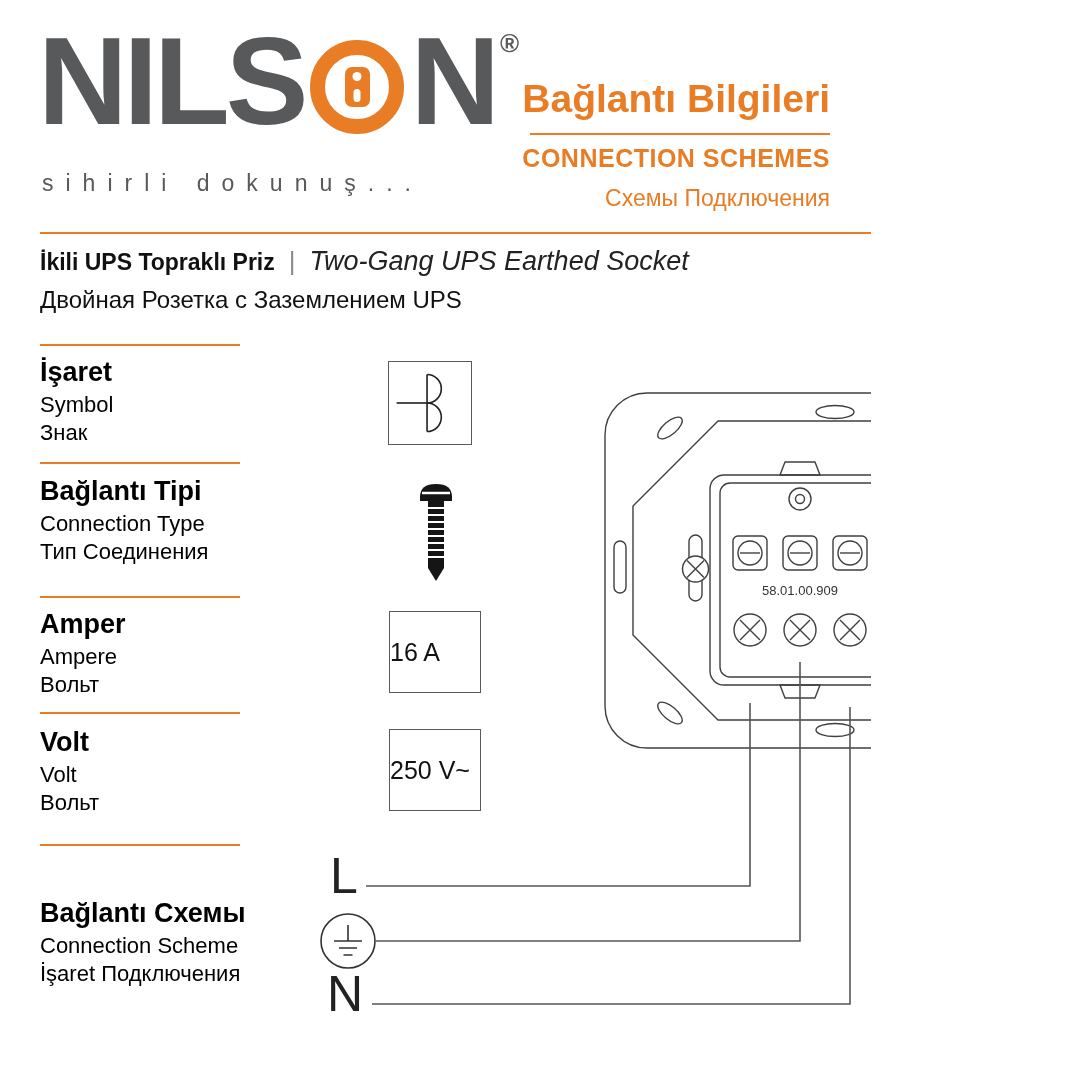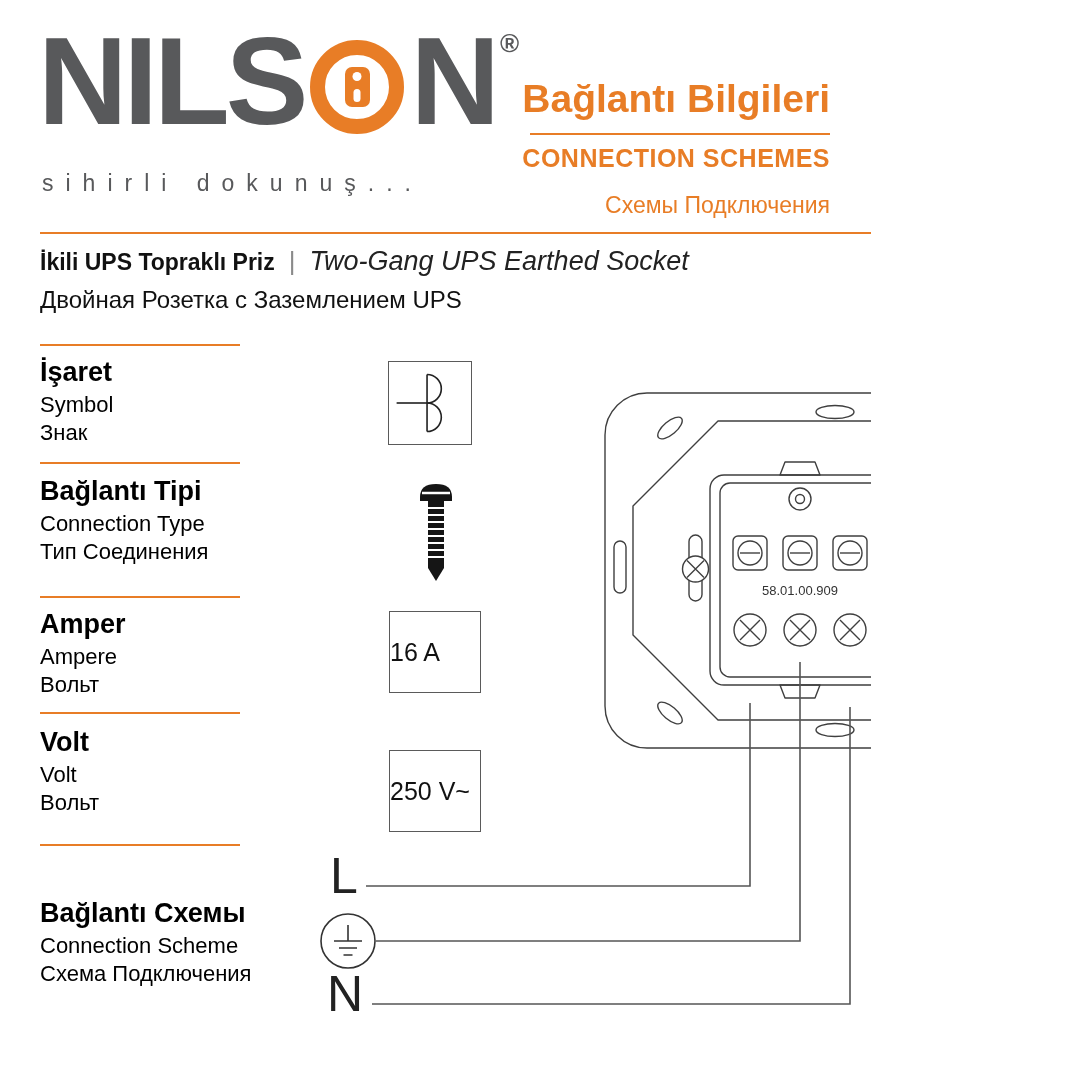--- a/index.html
+++ b/index.html
@@ -23,21 +23,21 @@
   .plate-dot{position:absolute;top:5px;left:50%;transform:translateX(-50%);width:9px;height:9px;border-radius:50%;background:#fff;}
   .plate-slot{position:absolute;bottom:5px;left:50%;transform:translateX(-50%);width:7px;height:13px;border-radius:4px;background:#fff;}
   .logo-reg{font-size:26px;font-weight:700;color:var(--logo-gray);align-self:flex-start;margin:2px 0 0 4px;}
   .tagline{position:absolute;left:42px;top:170px;font-size:23px;letter-spacing:12px;color:var(--logo-gray);font-weight:500;}
 
   
   .hdr{position:absolute;right:41px;top:78px;text-align:right;}
   .hdr-tr{font-size:39px;font-weight:700;color:var(--accent);line-height:1.1;}
   .hdr-rule{height:2px;background:var(--accent);width:300px;margin:12px 0 9px auto;}
   .hdr-en{font-size:25px;font-weight:700;color:var(--accent);letter-spacing:.5px;}
-  .hdr-ru{font-size:23px;font-weight:400;color:var(--accent);margin-top:19px;}
+  .hdr-ru{font-size:23px;font-weight:400;color:var(--accent);margin-top:12px;}
   .full-rule{position:absolute;left:40px;width:1001px;top:232px;height:1.5px;background:var(--accent);}
 
   
   .product{position:absolute;left:40px;top:246px;}
   .p-line1{display:flex;align-items:baseline;gap:14px;}
   .p-tr{font-size:23px;font-weight:700;color:#111;}
   .p-sep{font-size:26px;color:#8a8a8a;}
   .p-en{font-size:27px;font-style:italic;font-weight:400;color:#222;}
   .p-ru{font-size:24px;margin-top:9px;color:#111;}
 
@@ -112,21 +112,21 @@
     <div class="sub">Вольт</div>
   </div>
   <div class="spec" style="top:727px">
     <div class="tr">Volt</div>
     <div class="sub">Volt</div>
     <div class="sub">Вольт</div>
   </div>
   <div class="spec" style="top:898px">
     <div class="tr">Bağlantı Схемы</div>
     <div class="sub">Connection Scheme</div>
-    <div class="sub">Схема Подключения</div>
+    <div class="sub">İşaret Подключения</div>
   </div>
 
   <div class="value-box" style="left:388px;top:361px;width:82px;height:82px">
     <svg class="icon-svg" viewBox="0 0 82 82" width="78" height="78">
       <g stroke="#222" stroke-width="1.7" fill="none">
         <path d="M 8 41 L 40 41"></path>
         <path d="M 40 11 L 40 71"></path>
         <path d="M 40 11 A 15 15 0 0 1 40 41"></path>
         <path d="M 40 41 A 15 15 0 0 1 40 71"></path>
       </g>
@@ -148,21 +148,21 @@
         <line x1="15" y1="70" x2="31" y2="70"></line>
           <line x1="15" y1="77" x2="31" y2="77"></line>
       </g>
       <path d="M 15 88 L 31 88 L 23 101 Z" fill="#151515"></path>
     </svg>
   </div>
 
   <div class="value-box" style="left:389px;top:611px;width:90px;height:80px">
     <span class="vb-text">16 A</span>
   </div>
-  <div class="value-box" style="left:389px;top:750px;width:90px;height:80px">
+  <div class="value-box" style="left:389px;top:729px;width:90px;height:80px">
     <span class="vb-text">250 V~</span>
   </div>
 
   <svg class="mech abs" style="left:590px;top:383px" viewBox="0 0 420 380" width="420" height="380">
     <g stroke="#3f3f3f" stroke-width="1.4" fill="none" stroke-linejoin="round">
       <rect x="15" y="10" width="390" height="355" rx="42"></rect>
       <path d="M 128 38 L 292 38 L 377 123 L 377 252 L 292 337 L 128 337 L 43 252 L 43 123 Z"></path>
       <ellipse cx="80" cy="45" rx="15" ry="6.5" transform="rotate(-40 80 45)"></ellipse>
       <ellipse cx="245" cy="29" rx="19" ry="6.5"></ellipse>
       <ellipse cx="80" cy="330" rx="15" ry="6.5" transform="rotate(40 80 330)"></ellipse>

